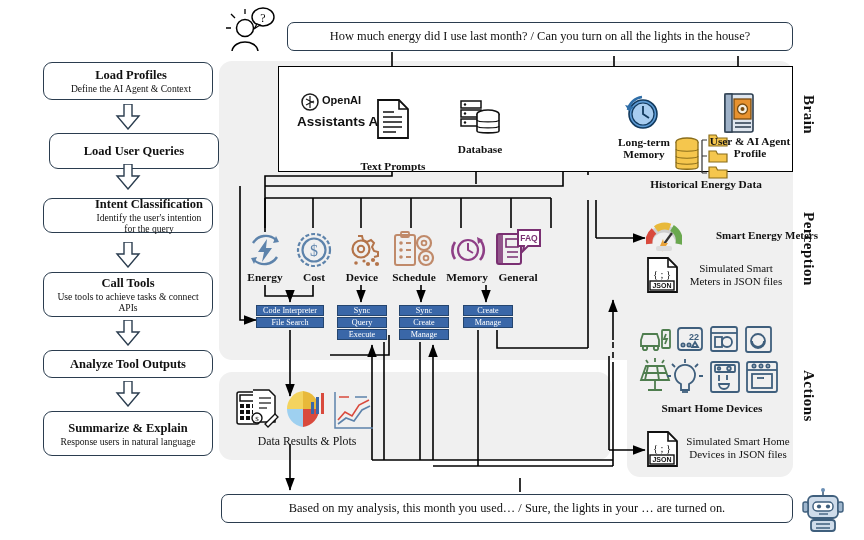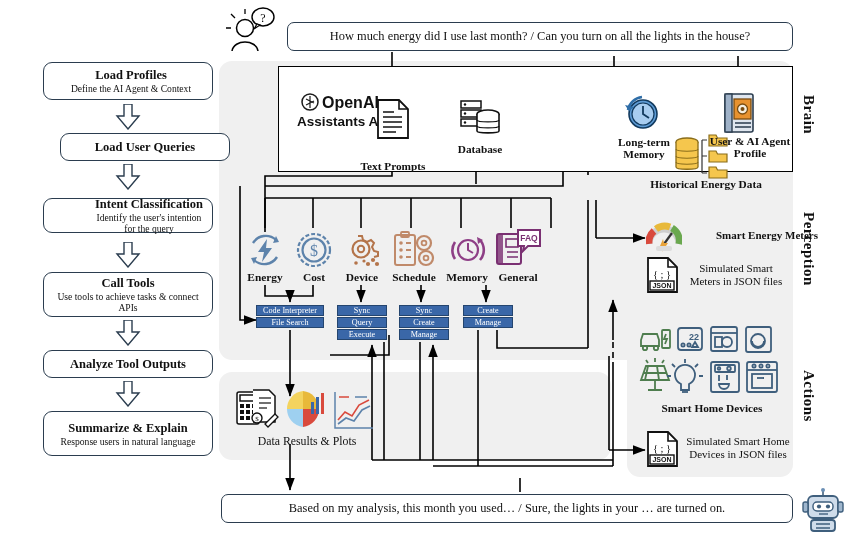--- a/index.html
+++ b/index.html
@@ -136,21 +136,21 @@
 </svg>
 
 <div class="flowbox" style="left:43px;top:62px;width:170px;height:38px;padding-left:12px;">
   <div class="ttl">Load Profiles</div>
   <div class="sub">Define the AI Agent &amp; Context</div>
 </div>
 <svg class="downarrow" style="left:115px;top:104px;">
   <path d="M9,0 L17,0 L17,12 L24,12 L13,25 L2,12 L9,12 Z" fill="#fff" stroke="#2b3d4f" stroke-width="1.4"></path>
 </svg>
 
-<div class="flowbox" style="left:60px;top:133px;width:170px;height:28px;">
+<div class="flowbox" style="left:49px;top:133px;width:170px;height:36px;">
   <div class="ttl">Load User Queries</div>
 </div>
 <svg class="downarrow" style="left:115px;top:164px;">
   <path d="M9,0 L17,0 L17,12 L24,12 L13,25 L2,12 L9,12 Z" fill="#fff" stroke="#2b3d4f" stroke-width="1.4"></path>
 </svg>
 
 <div class="flowbox" style="left:43px;top:198px;width:170px;height:35px;padding-left:48px;">
   <div class="ttl">Intent Classification</div>
   <div class="sub">Identify the user's intention for the query</div>
 </div>
@@ -187,21 +187,21 @@
   <text x="42" y="16" font-size="12" font-family="Liberation Serif, serif" text-anchor="middle" fill="#000">?</text>
 </svg>
 <div class="bubble" style="left:287px;top:22px;width:506px;height:29px;">How much energy did I use last month? / Can you turn on all the lights in the house?</div>
 
 <div class="apibox" style="left:278px;top:66px;width:515px;height:106px;"></div>
 
 <svg class="abs" style="left:301px;top:93px;width:18px;height:18px;">
   <circle cx="9" cy="9" r="8" fill="none" stroke="#1b1b1b" stroke-width="1.5"></circle>
   <path d="M5,6 L13,10 M5,12 L13,8 M9,3 L9,15" stroke="#1b1b1b" stroke-width="1.2" fill="none"></path>
 </svg>
-<div class="abs" style="left:322px;top:94px;font-family:'Liberation Sans',sans-serif;font-weight:bold;font-size:16px;">OpenAI</div>
+<div class="abs" style="left:322px;top:94px;font-family:'Liberation Sans',sans-serif;font-weight:bold;font-size:11px;">OpenAI</div>
 <div class="abs" style="left:297px;top:114px;font-family:'Liberation Sans',sans-serif;font-weight:bold;font-size:13.5px;">Assistants API</div>
 
 <svg class="abs" style="left:375px;top:98px;width:36px;height:42px;">
   <path d="M3,2 L24,2 L33,11 L33,40 L3,40 Z" fill="#fff" stroke="#111" stroke-width="1.8"></path>
   <path d="M24,2 L24,11 L33,11" fill="none" stroke="#111" stroke-width="1.6"></path>
   <g stroke="#111" stroke-width="1.5">
     <path d="M8,14 L19,14"></path>
       <path d="M8,19 L27,19"></path>
       <path d="M8,24 L27,24"></path>
     <path d="M8,29 L27,29"></path>

